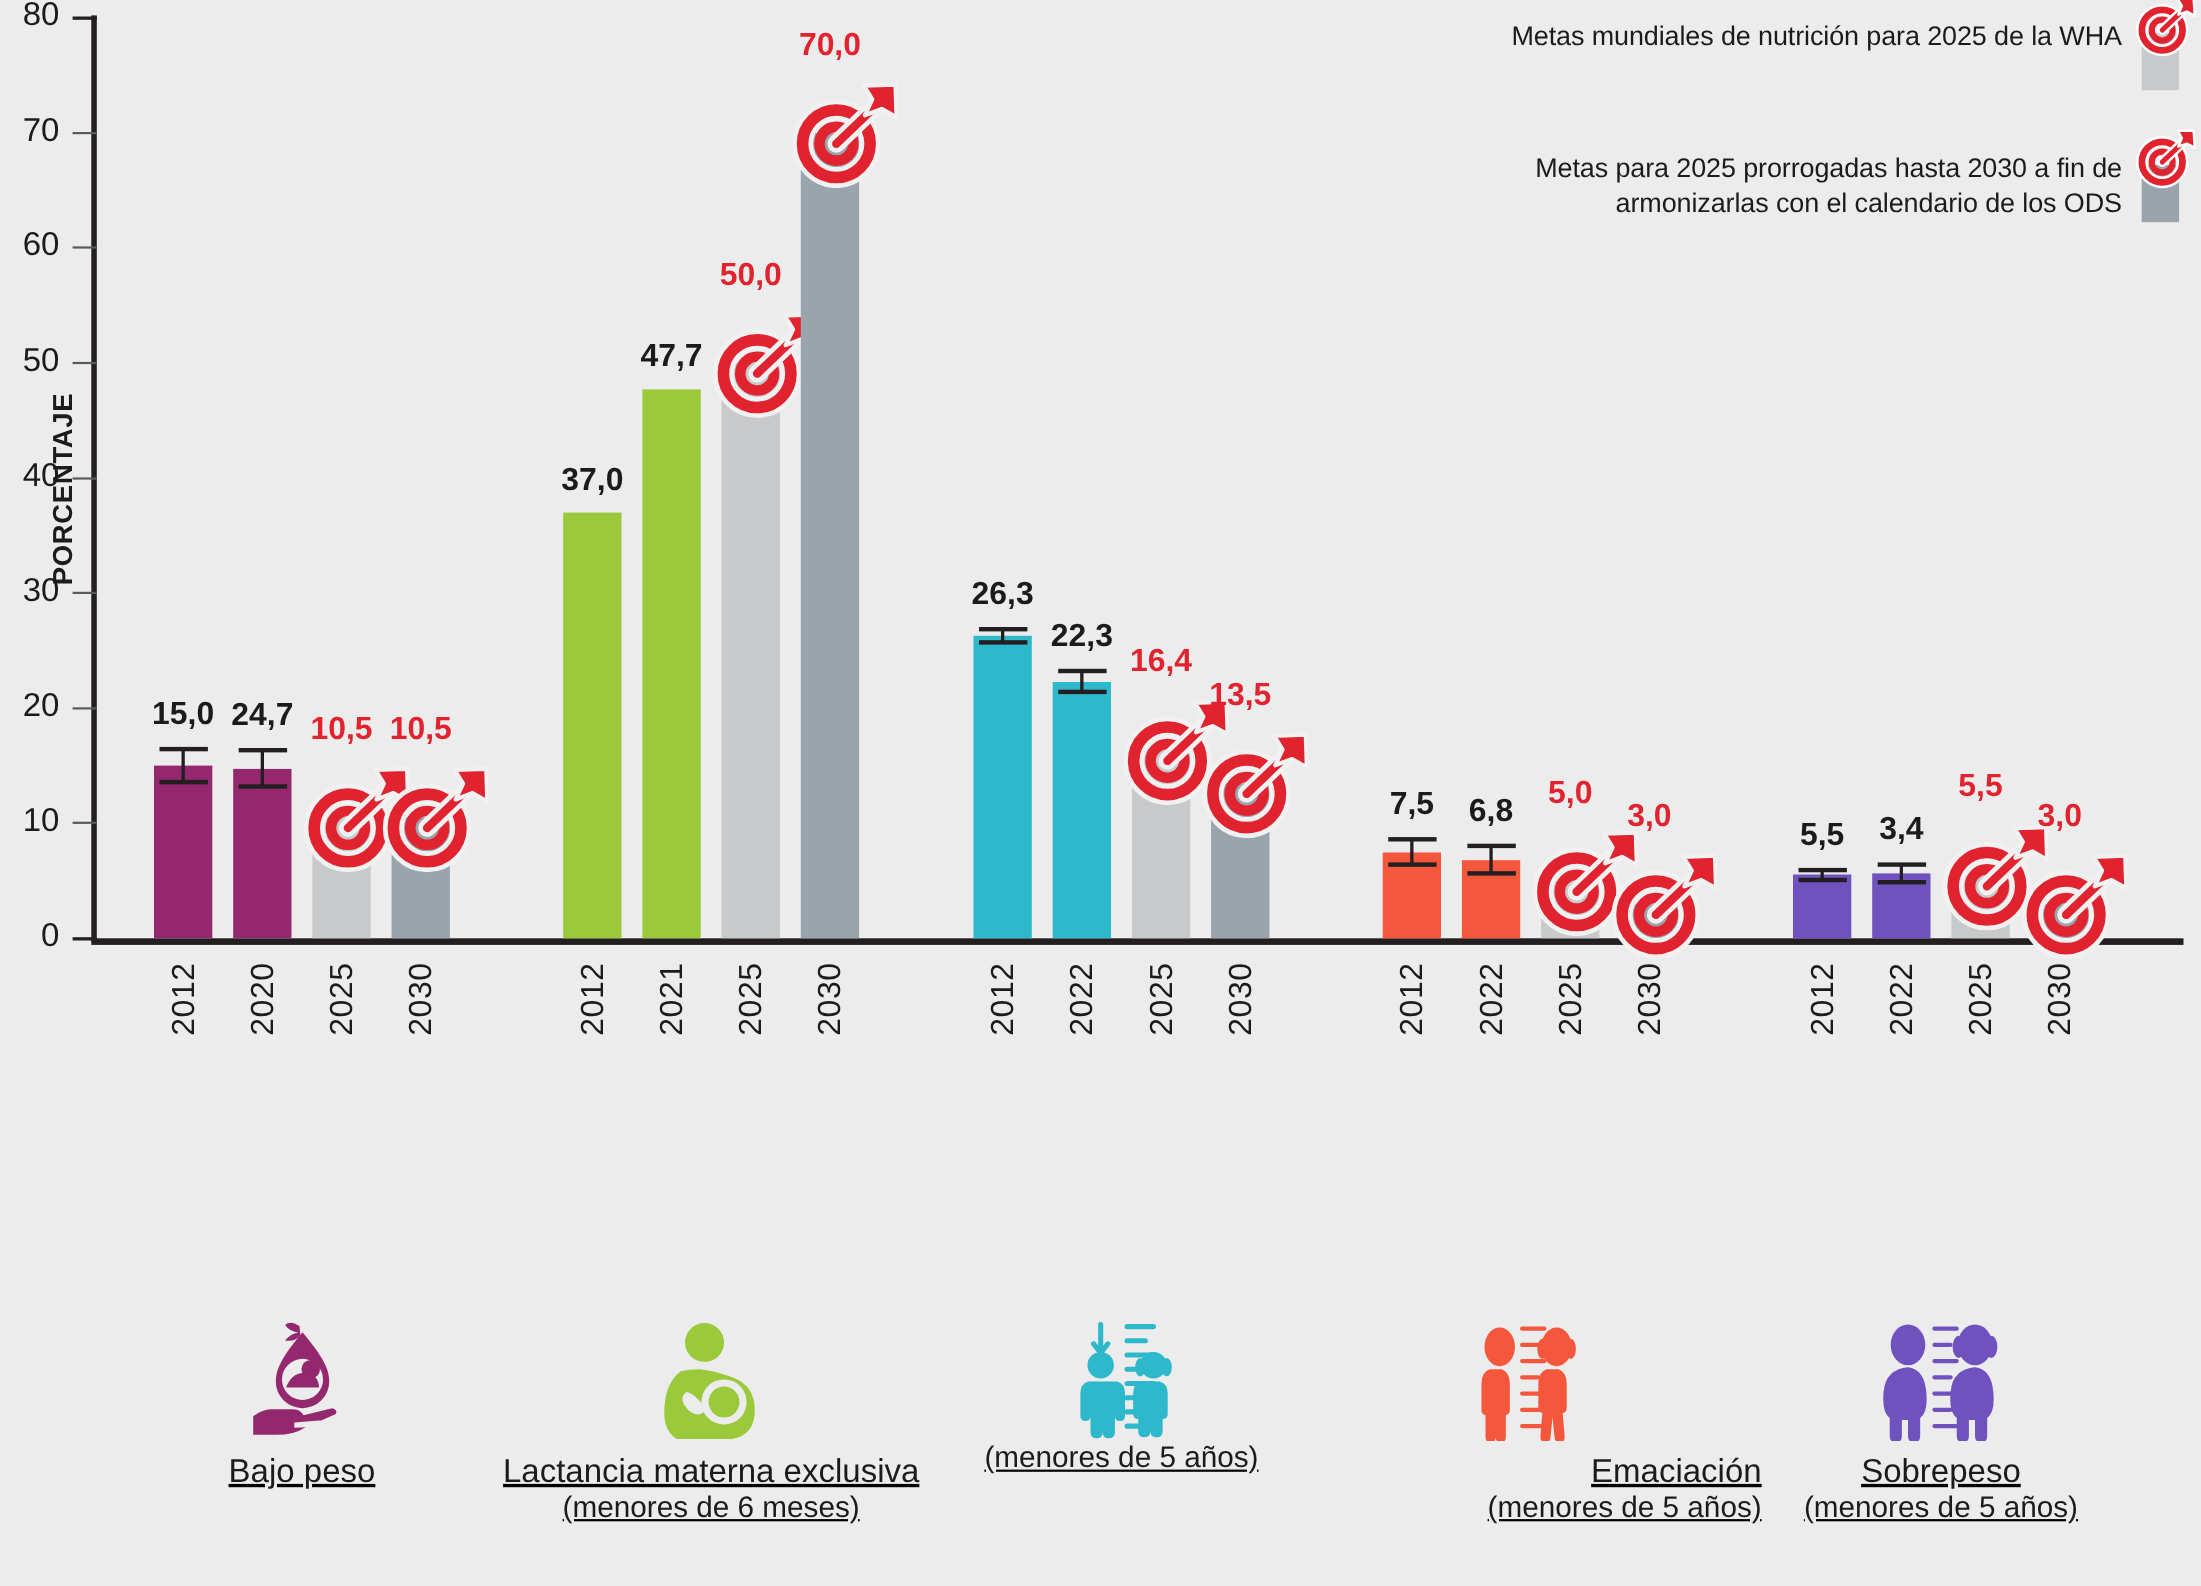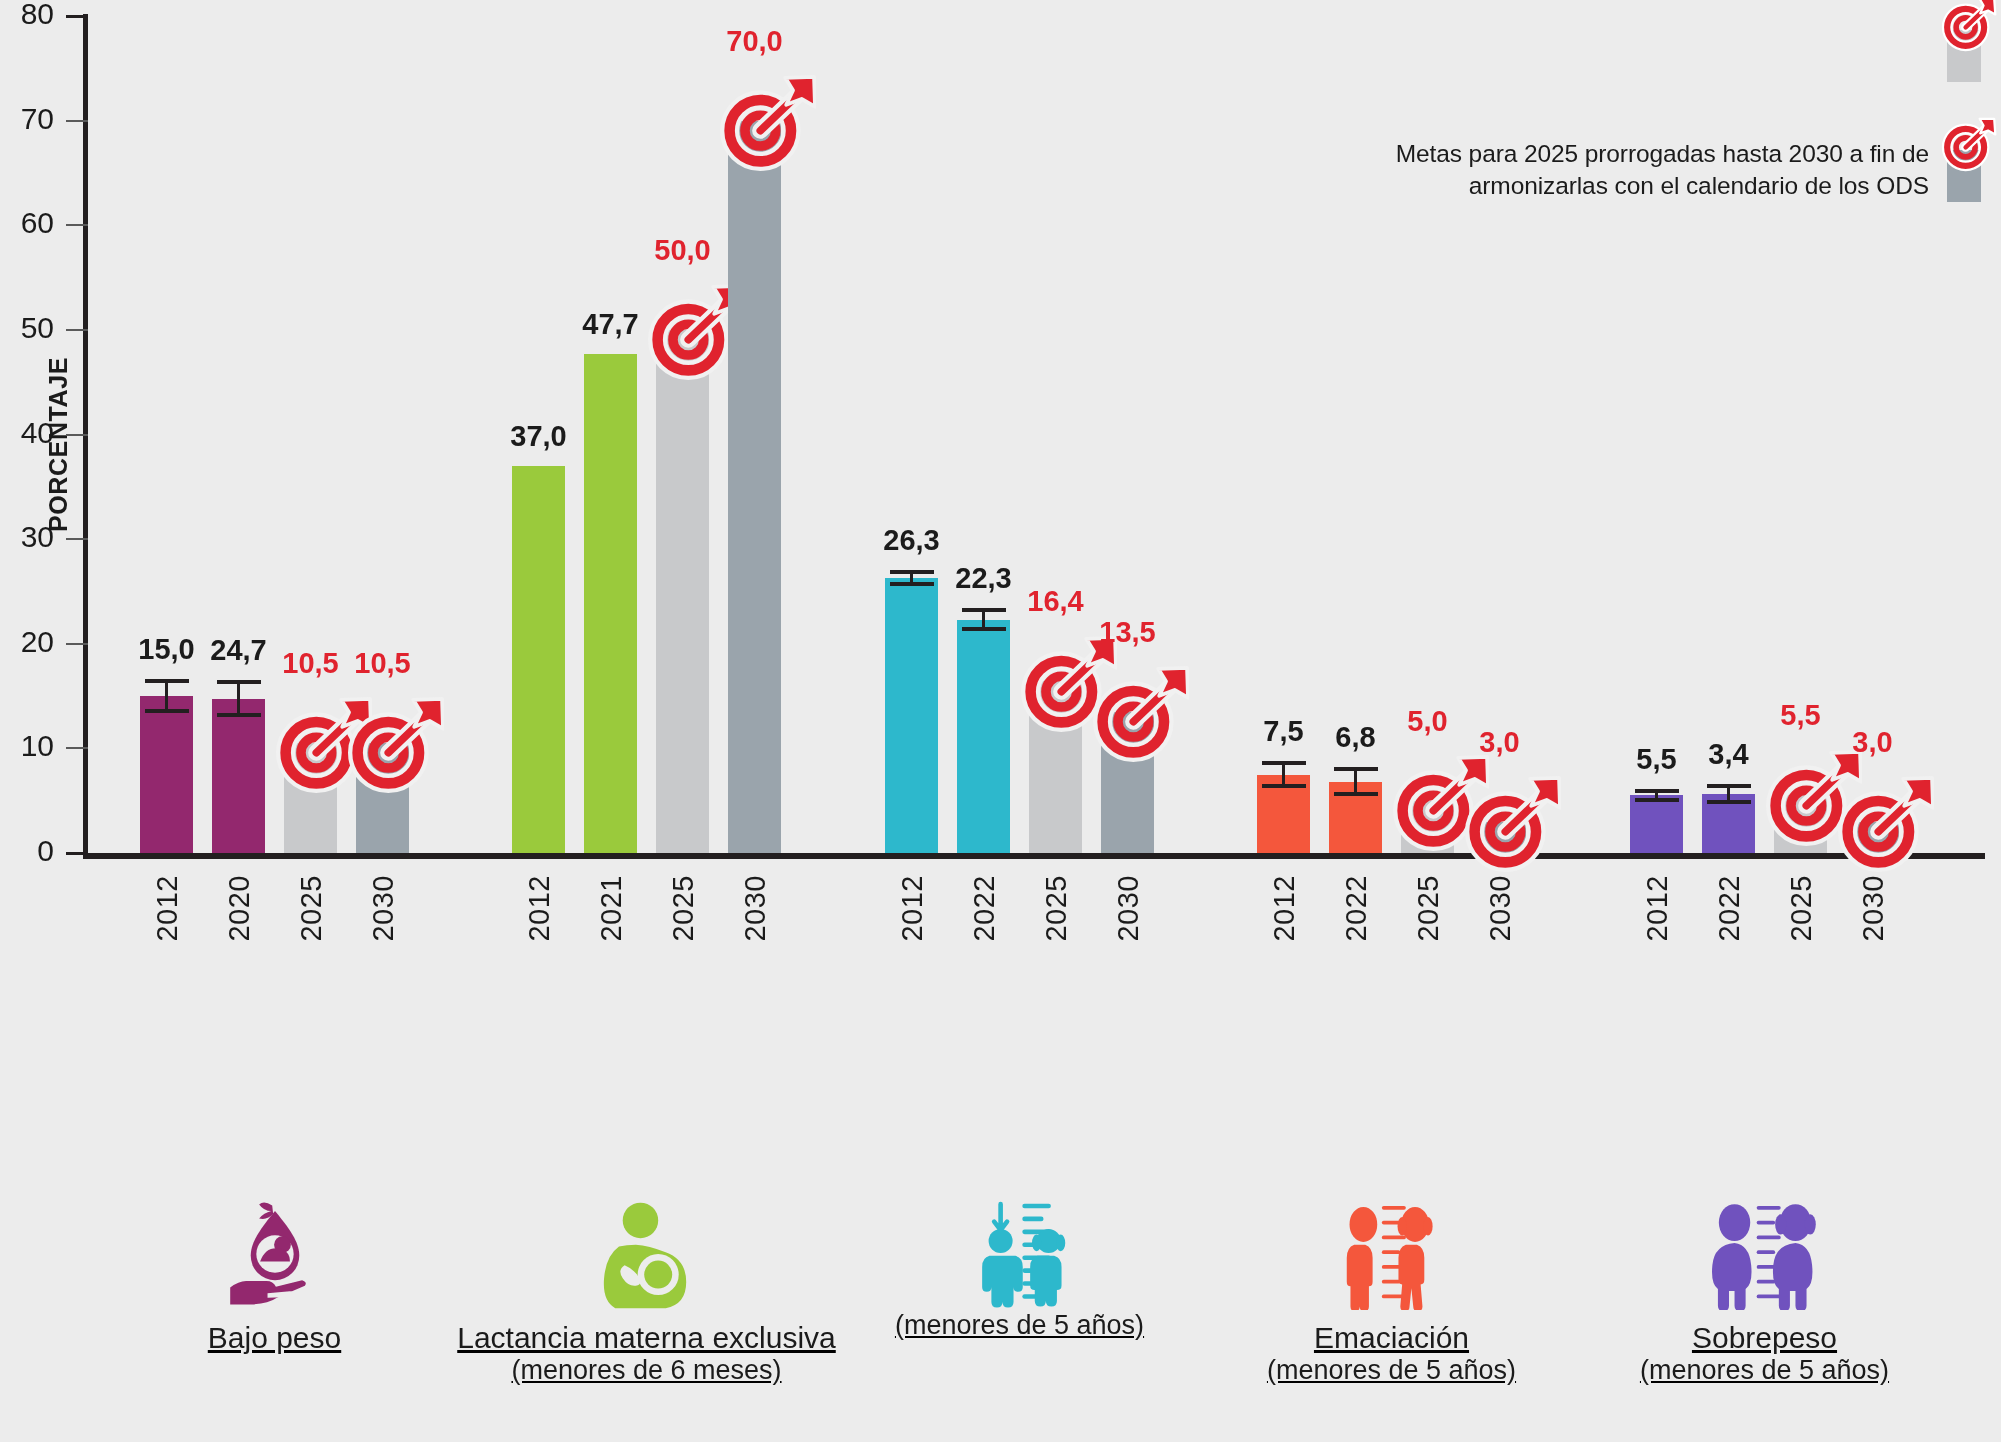--- a/index.html
+++ b/index.html
@@ -69,20 +69,21 @@
   .cat-sub{font-size:27px;color:#1b1b1b;line-height:1.18;
             font-family:"Liberation Sans", sans-serif;}
 </style>
 </head>
 <body>
 
 <div id="root">
 
   <div class="legend">
     <div class="legend-row">
+      <div class="legend-text">Metas mundiales de nutrición para 2025 de la WHA</div>
       <div class="legend-swatch">
         <div class="sw" style="background:#C8C9CB"></div>
         <svg class="tg" viewBox="0 0 100 100">
           <circle cx="44" cy="56" r="33" fill="none" stroke="#fff" stroke-width="19"></circle>
           <circle cx="44" cy="56" r="33" fill="none" stroke="#E0232E" stroke-width="11"></circle>
           <circle cx="44" cy="56" r="17" fill="none" stroke="#E0232E" stroke-width="10"></circle>
           <path d="M44 56 L88 14" stroke="#fff" stroke-width="16" stroke-linecap="round"></path>
           <path d="M44 56 L86 16" stroke="#E0232E" stroke-width="8" stroke-linecap="round"></path>
           <path d="M95 5 L97 33 L84 26 L70 31 L76 17 L69 5 Z" fill="#E0232E" stroke="#fff" stroke-width="4" stroke-linejoin="round"></path>
         </svg>
@@ -342,21 +343,21 @@
       <circle cx="44" cy="46" r="13" fill="#2DB8CC"></circle>
       <path d="M32 62 q-8 2 -8 12 l0 22 q0 5 5 5 q5 0 5 -5 l0 -14 l0 30 q0 6 6 6 q6 0 6 -6 l0 -18 l0 18 q0 6 6 6 q6 0 6 -6 l0 -30 l0 14 q0 5 5 5 q5 0 5 -5 l0 -22 q0 -10 -8 -12 z" fill="#2DB8CC"></path>
       <circle cx="96" cy="46" r="13" fill="#2DB8CC"></circle>
       <ellipse cx="83" cy="48" rx="5" ry="9" fill="#2DB8CC"></ellipse>
       <ellipse cx="109" cy="48" rx="5" ry="9" fill="#2DB8CC"></ellipse>
       <path d="M84 62 q-8 2 -8 12 l0 20 q0 5 5 5 l0 12 q0 6 6 6 q6 0 6 -6 l0 -12 l0 12 q0 6 6 6 q6 0 6 -6 l0 -12 q5 0 5 -5 l0 -20 q0 -10 -8 -12 z" fill="#2DB8CC"></path>
     </svg>
           </div>
           <div class="cat-sub">(menores de 5 años)</div>
         </div>
-        <div class="cat" style="width: 420px; left: 1181.5px; top: 1190px;">
+        <div class="cat" style="width: 420px; left: 1181.5px; top: 1190px; text-align: right;">
           <div class="cat-ico">
     <svg viewBox="0 0 130 120" width="120" height="112">
       <g stroke="#F4573C" stroke-width="4" stroke-linecap="round">
         <line x1="56" y1="10" x2="78" y2="10"></line>
         <line x1="56" y1="26" x2="72" y2="26"></line>
         <line x1="56" y1="42" x2="78" y2="42"></line>
         <line x1="56" y1="58" x2="72" y2="58"></line>
         <line x1="56" y1="74" x2="78" y2="74"></line>
         <line x1="56" y1="90" x2="72" y2="90"></line>
         <line x1="56" y1="106" x2="78" y2="106"></line>

